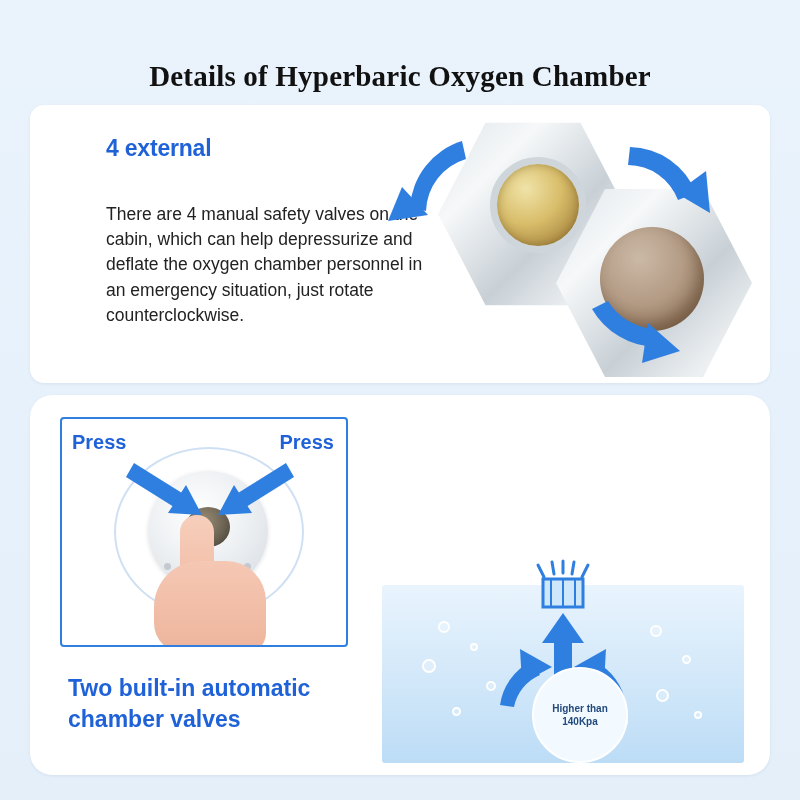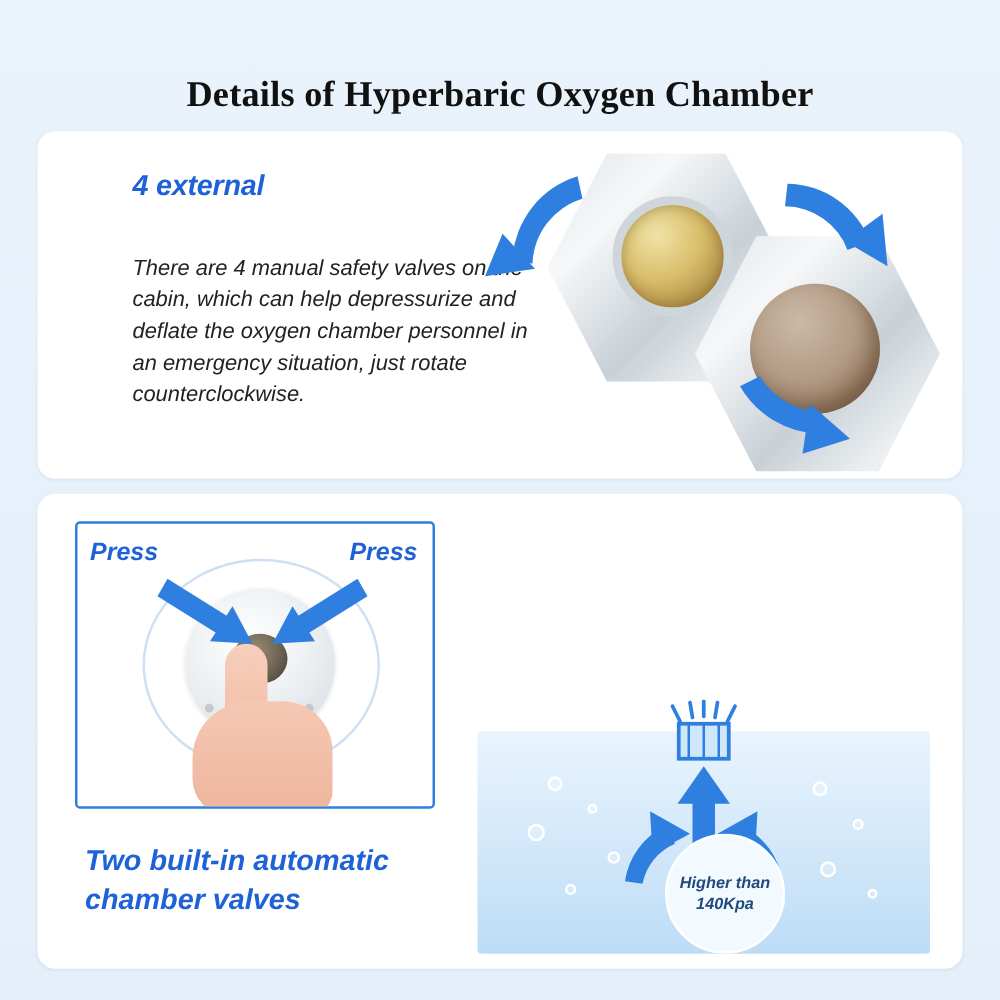--- a/index.html
+++ b/index.html
@@ -31,21 +31,20 @@
     padding-top: 60px;
     margin: 0;
   }
 
   
   .card {
     position: absolute;
     background: #ffffff;
     border-radius: 14px;
     box-shadow: 0 1px 3px rgba(80,110,150,0.10);
-    font-style: italic;
   }
   #card-top {
     left: 30px;
     top: 105px;
     width: 740px;
     height: 278px;
     overflow: hidden;
   }
   .heading-blue {
     color: #1f62d8;
@@ -110,20 +109,21 @@
     box-shadow: inset -6px -8px 14px rgba(60,40,20,.35);
   }
 
   
   #card-bottom {
     left: 30px;
     top: 395px;
     width: 740px;
     height: 380px;
     overflow: hidden;
+    border-radius: 22px;
   }
   .press-panel {
     position: absolute;
     left: 30px;
     top: 22px;
     width: 288px;
     height: 230px;
     border: 2px solid #2f7fe0;
     border-radius: 4px;
     background: #ffffff;
@@ -223,21 +223,21 @@
     width: 96px; height: 96px;
     border-radius: 50%;
     background: #f2f9ff;
     border: 2px solid #ffffff;
     display: flex;
     flex-direction: column;
     align-items: center;
     justify-content: center;
     color: #234a7e;
     font-weight: bold;
-    font-size: 13px;
+    font-size: 10px;
     line-height: 1.3;
     text-align: center;
   }
   .valve-top {
     position: absolute;
     left: 148px; top: -2px;
     width: 66px; height: 48px;
   }
   .svg-abs { position: absolute; left: 0; top: 0; overflow: visible; }
 </style>

